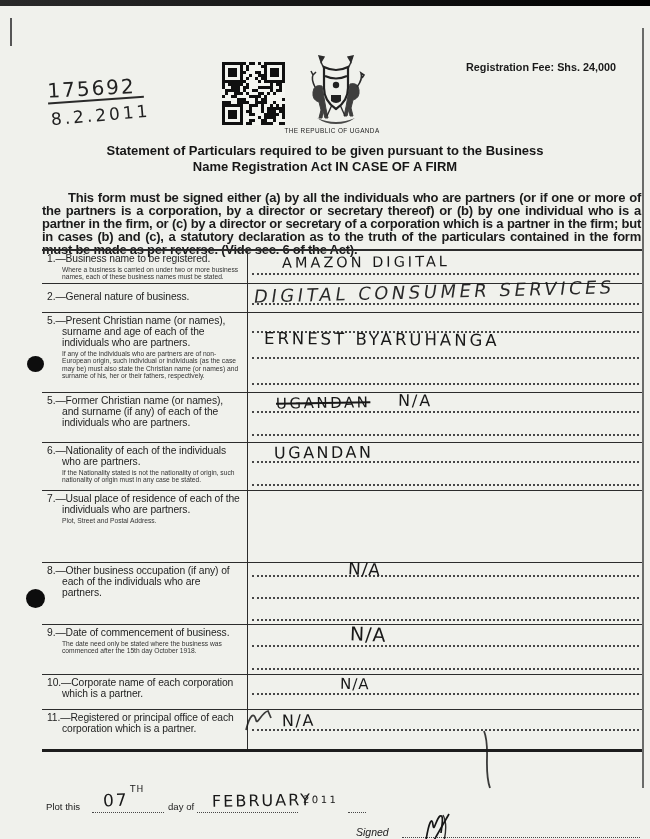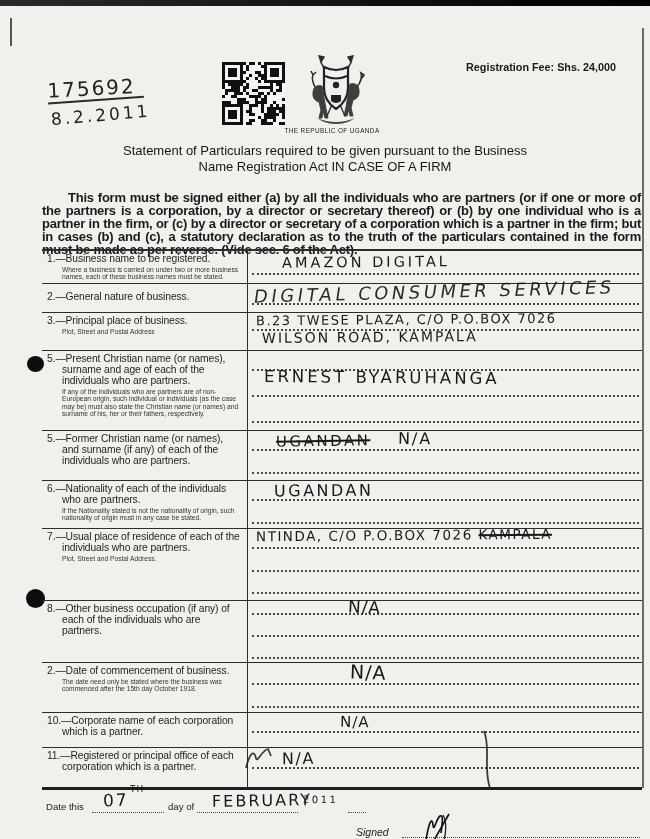--- a/index.html
+++ b/index.html
@@ -12,21 +12,21 @@
   .punch{position:absolute;background:#0d0d0d;border-radius:50%;}
   
   .serial{position:absolute;left:48px;top:76px;transform:rotate(-3deg);color:#222;}
   .serial-num{font-family:"DejaVu Sans",sans-serif;font-size:20px;letter-spacing:2px;}
   .serial-line{width:96px;border-bottom:2.5px solid #2a2a2a;margin-top:-1px;transform:rotate(-1deg);}
   .serial-date{font-family:"DejaVu Sans",sans-serif;font-size:17px;letter-spacing:3px;margin-top:4px;margin-left:2px;transform:rotate(-2deg);}
   .qr{position:absolute;left:222px;top:62px;width:63px;height:63px;}
   .crest{position:absolute;left:303px;top:54px;}
   .caption{position:absolute;left:252px;top:127px;width:160px;text-align:center;font-size:6.4px;letter-spacing:.4px;color:#222;}
   .fee{position:absolute;right:34px;top:61px;font-size:10.8px;font-weight:bold;color:#1a1a1a;}
-  .title{position:absolute;left:30px;right:30px;top:143px;text-align:center;font-weight:normal;font-size:13px;line-height:15.5px;color:#161616;}
+  .title{position:absolute;left:30px;right:30px;top:143px;text-align:center;font-weight:bold;font-size:13px;line-height:15.5px;color:#161616;}
   .intro{position:absolute;left:42px;width:599px;top:191px;font-weight:bold;font-size:13px;line-height:13.1px;
          letter-spacing:-0.25px;text-align:justify;text-indent:26px;color:#1b1b1b;}
   
   .ftable{position:absolute;left:42px;top:249px;width:600px;border-top:2px solid #2c2c2c;border-bottom:3.5px solid #1d1d1d;}
   .frow{display:flex;box-sizing:border-box;border-top:1.8px solid #2c2c2c;}
   .frow.first{border-top:none;}
   .lab{width:206px;box-sizing:border-box;border-right:1.8px solid #2c2c2c;padding:2px 6px 0 5px;}
   .lab-text{font-size:10.3px;line-height:11px;letter-spacing:-0.1px;color:#1e1e1e;padding-left:15px;text-indent:-15px;}
   .note{font-size:6.7px;line-height:7.6px;color:#333;margin-left:15px;margin-top:1.5px;}
   .ans{flex:1;position:relative;}
@@ -261,31 +261,20 @@
     <div class="frow" style="height:29px;">
       <div class="lab">
         <div class="lab-text" style="margin-top:5px;">2.—General nature of business.</div>
       </div>
       <div class="ans">
         <div class="dl" style="top:19px;"></div>
         <div class="hand" style="top:-3px;left:6px;font-size:18px;letter-spacing:3.5px;transform:rotate(-1.5deg) skewX(-10deg);opacity:.92;">DIGITAL CONSUMER SERVICES</div>
       </div>
     </div>
 
-    <div class="frow" style="height:38px;">
-      <div class="lab">
-        <div class="lab-text">3.—Principal place of business.</div>
-        <div class="note">Plot, Street and Postal Address</div>
-      </div>
-      <div class="ans">
-        <div class="dl" style="top:16px;"></div>
-        <div class="hand" style="top:-1px;left:8px;font-size:13px;letter-spacing:1.5px;transform:rotate(-0.5deg);">B.23 TWESE PLAZA, C/O P.O.BOX 7026</div>
-        <div class="hand" style="top:16px;left:14px;font-size:14px;letter-spacing:2px;transform:rotate(-0.5deg);">WILSON ROAD, KAMPALA</div>
-      </div>
-    </div>
 
     <div class="frow" style="height:80px;">
       <div class="lab">
         <div class="lab-text">5.—Present Christian name (or names), surname and age of each of the individuals who are partners.</div>
         <div class="note">If any of the individuals who are partners are of non-European origin, such individual or individuals (as the case may be) must also state the Christian name (or names) and surname of his, her or their fathers, respectively.</div>
       </div>
       <div class="ans">
         <div class="dl" style="top:18px;"></div>
         <div class="dl" style="top:44px;"></div>
         <div class="dl" style="top:70px;"></div>
@@ -315,43 +304,37 @@
         <div class="dl" style="top:41px;"></div>
         <div class="hand" style="top:0px;left:26px;font-size:16px;letter-spacing:2.5px;transform:rotate(-0.5deg);">UGANDAN</div>
       </div>
     </div>
 
     <div class="frow" style="height:72px;">
       <div class="lab">
         <div class="lab-text">7.—Usual place of residence of each of the individuals who are partners.</div>
         <div class="note">Plot, Street and Postal Address.</div>
       </div>
-      <div class="ans">
-        <div class="dl" style="top:18px;"></div>
-        <div class="dl" style="top:41px;"></div>
-        <div class="dl" style="top:63px;"></div>
-        <div class="hand" style="top:-2px;left:8px;font-size:13.5px;letter-spacing:1.5px;transform:rotate(-0.5deg);"><span>NTINDA, C/O P.O.BOX 7026 </span><span class="strike">KAMPALA</span></div>
-      </div>
     </div>
 
     <div class="frow" style="height:62px;">
       <div class="lab">
         <div class="lab-text">8.—Other business occupation (if any) of each of the individuals who are partners.</div>
       </div>
       <div class="ans">
         <div class="dl" style="top:12px;"></div>
         <div class="dl" style="top:34px;"></div>
         <div class="dl" style="top:56px;"></div>
         <div class="hand" style="top:-4px;left:100px;font-size:17px;letter-spacing:1px;transform:rotate(3deg);">N/A</div>
       </div>
     </div>
 
     <div class="frow" style="height:50px;">
       <div class="lab">
-        <div class="lab-text">2.—Date of commencement of business.</div>
+        <div class="lab-text">9.—Date of commencement of business.</div>
         <div class="note">The date need only be stated where the business was commenced after the 15th day October 1918.</div>
       </div>
       <div class="ans">
         <div class="dl" style="top:20px;"></div>
         <div class="dl" style="top:43px;"></div>
         <div class="hand" style="top:-2px;left:102px;font-size:19px;letter-spacing:1px;transform:rotate(2deg);">N/A</div>
       </div>
     </div>
 
     <div class="frow" style="height:35px;">
@@ -377,21 +360,21 @@
       </div>
     </div>
 
   </div>
 
   <svg class="penstroke" width="26" height="60" viewBox="0 0 26 60">
     <path d="M10 1 C17 18 9 38 16 58" stroke="#1a1a1a" stroke-width="1.8" fill="none" opacity=".85"></path>
   </svg>
 
   <div class="dated">
-    <span class="print" style="left:46px;top:9px;">Date this</span>
+    <span class="print" style="left:46px;top:9px;">Plot this</span>
     <div class="dots" style="left:92px;top:20px;width:72px;"></div>
     <span class="hand" style="left:103px;top:-2px;font-size:17px;letter-spacing:2px;transform:rotate(-2deg);">07</span>
     <span class="hand" style="left:130px;top:-8px;font-size:9px;letter-spacing:1px;">TH</span>
     <span class="print" style="left:168px;top:9px;">day of</span>
     <div class="dots" style="left:197px;top:20px;width:101px;"></div>
     <span class="hand" style="left:212px;top:-1px;font-size:16px;letter-spacing:2px;transform:rotate(-1deg);">FEBRUARY</span>
     <span class="hand" style="left:303px;top:2px;font-size:10px;letter-spacing:2.5px;transform:rotate(0.5deg);">2011</span>
     <div class="dots" style="left:348px;top:20px;width:18px;"></div>
   </div>
 

